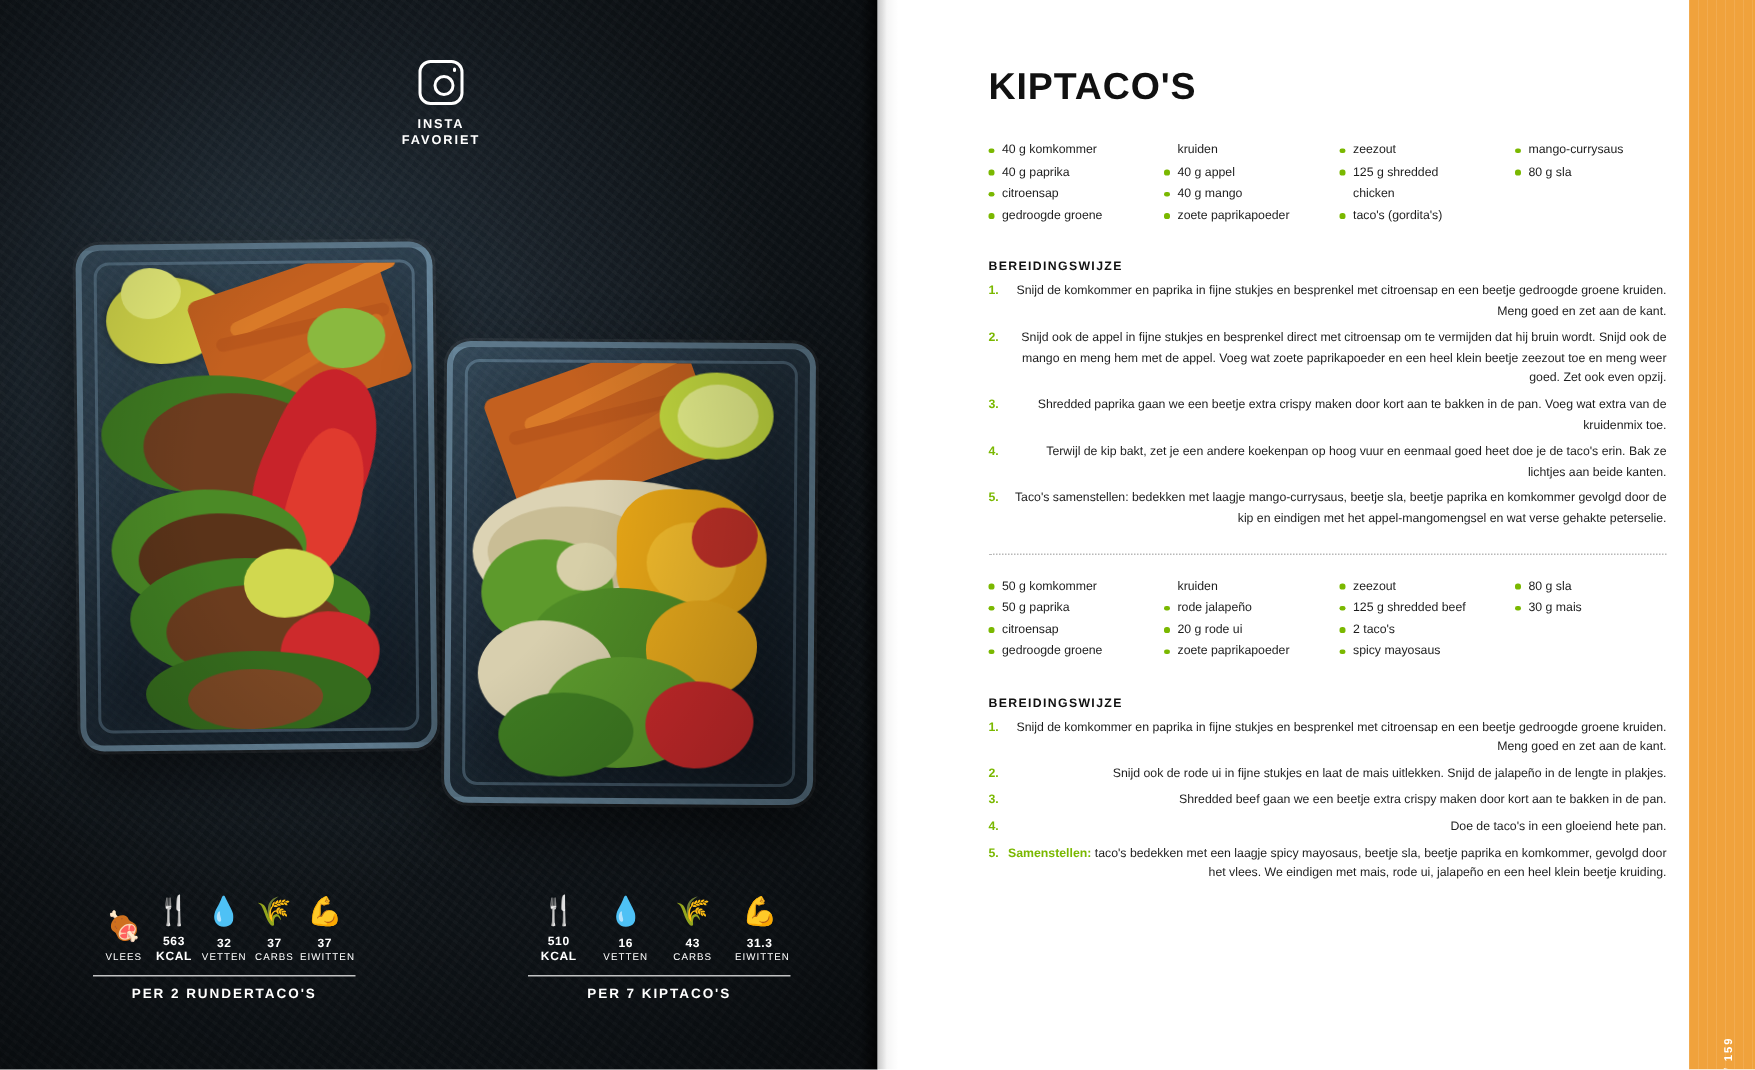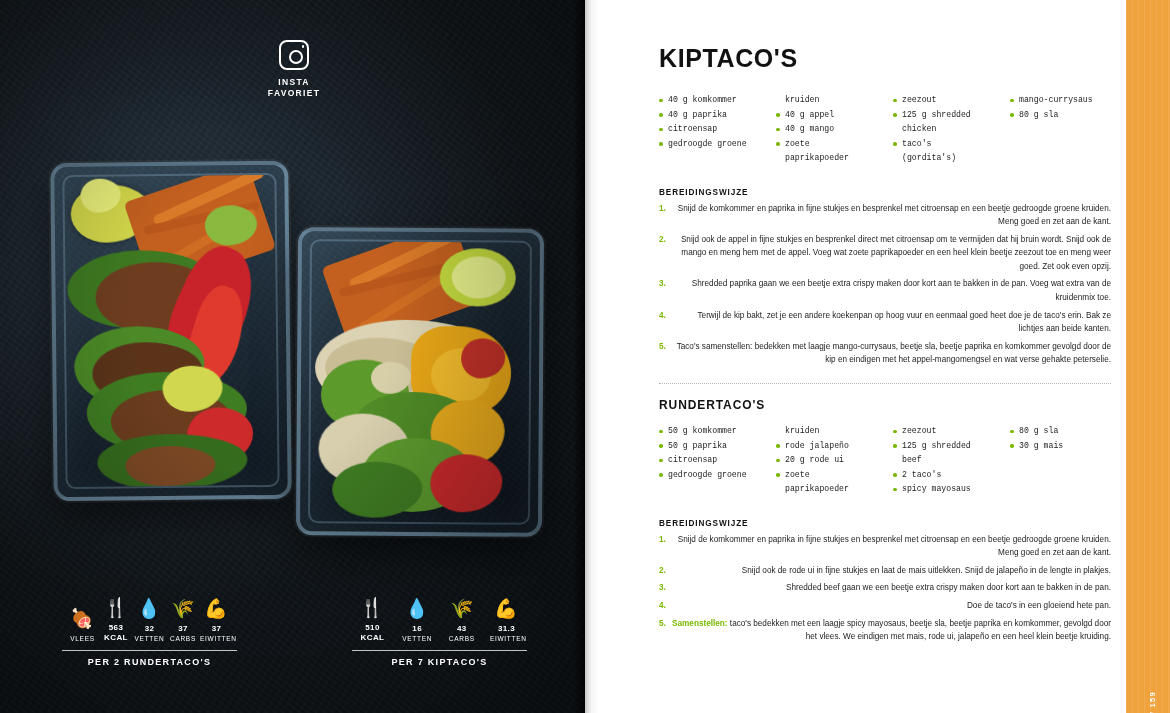--- a/index.html
+++ b/index.html
@@ -193,21 +193,20 @@
     font-size: 12px;
     font-weight: bold;
     letter-spacing: .9px;
     margin: 0 0 12px 0;
     color: #111111;
   }
   .ingredients {
     display: flex;
     gap: 16px;
     margin-bottom: 22px;
-    font-family: Liberation Mono, monospace;
   }
   .ing-col {
     width: 25%;
     padding-right: 6px;
     box-sizing: border-box;
   }
   .ing-item {
     position: relative;
     font-size: 8.2px;
     line-height: 14.5px;
@@ -455,21 +454,20 @@
       <ol class="steps">
         <li>Snijd de komkommer en paprika in fijne stukjes en besprenkel met citroensap en een beetje gedroogde groene kruiden. Meng goed en zet aan de kant.</li>
         <li>Snijd ook de appel in fijne stukjes en besprenkel direct met citroensap om te vermijden dat hij bruin wordt. Snijd ook de mango en meng hem met de appel. Voeg wat zoete paprikapoeder en een heel klein beetje zeezout toe en meng weer goed. Zet ook even opzij.</li>
         <li>Shredded paprika gaan we een beetje extra crispy maken door kort aan te bakken in de pan. Voeg wat extra van de kruidenmix toe.</li>
         <li>Terwijl de kip bakt, zet je een andere koekenpan op hoog vuur en eenmaal goed heet doe je de taco's erin. Bak ze lichtjes aan beide kanten.</li>
         <li>Taco's samenstellen: bedekken met laagje mango-currysaus, beetje sla, beetje paprika en komkommer gevolgd door de kip en eindigen met het appel-mangomengsel en wat verse gehakte peterselie.</li>
       </ol>
 
       <hr class="divider">
 
-      <h2 class="recipe-title2">RUNDERTACO'S</h2>
 
       <div class="ingredients">
         <div class="ing-col">
           <div class="ing-item bulleted">50 g komkommer</div>
           <div class="ing-item bulleted">50 g paprika</div>
           <div class="ing-item bulleted">citroensap</div>
           <div class="ing-item bulleted">gedroogde groene</div>
         </div>
         <div class="ing-col">
           <div class="ing-item">kruiden</div>

